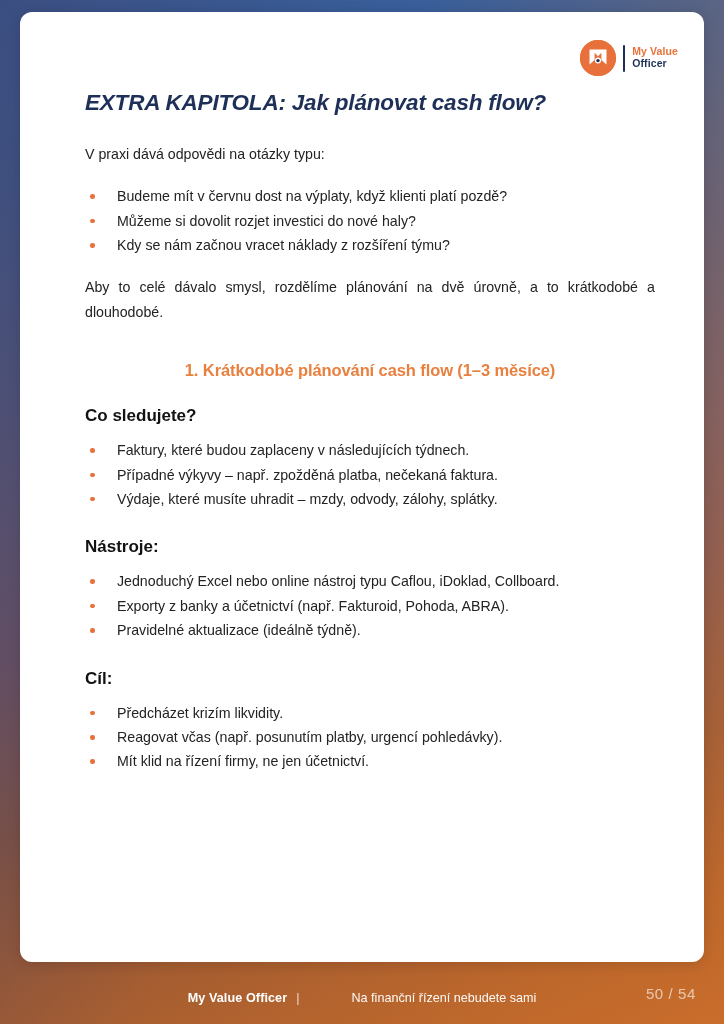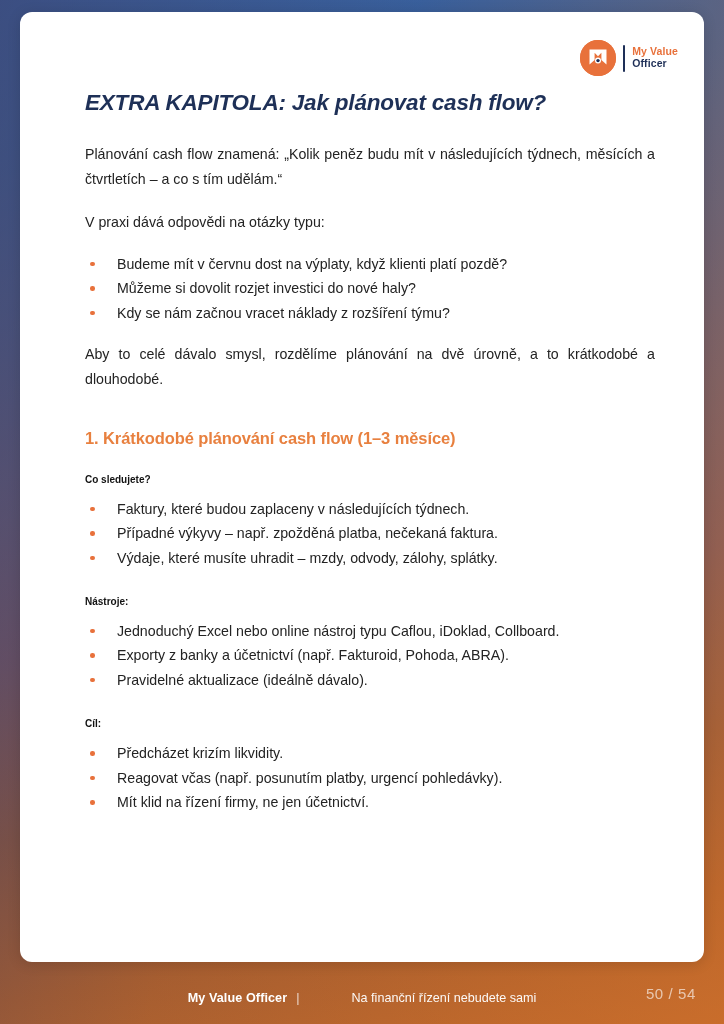--- a/index.html
+++ b/index.html
@@ -129,24 +129,25 @@
     background: #E8713B;
   }
 
   h2.section-heading {
     font-size: 16.5px;
     font-weight: bold;
     color: #E8803F;
     margin-top: 36px;
     margin-bottom: 18px;
     letter-spacing: -0.1px;
+    text-align: center;
   }
 
   h3.sub-heading {
-    font-size: 10px;
+    font-size: 17px;
     font-weight: bold;
     color: #121212;
     margin-top: 26px;
     margin-bottom: 12px;
   }
 
   
   .footer {
     position: absolute;
     left: 0;
@@ -201,21 +202,20 @@
     <div class="logo-words">
       <span class="logo-word-1">My Value</span>
       <span class="logo-word-2">Officer</span>
     </div>
   </div>
 
   <div class="content">
 
     <h1 class="doc-title">EXTRA KAPITOLA: Jak plánovat cash flow?</h1>
 
-    <p class="body-text">Plánování cash flow znamená: „Kolik peněz budu mít v následujících týdnech, měsících a čtvrtletích – a co s tím udělám.“</p>
 
     <p class="body-text left">V praxi dává odpovědi na otázky typu:</p>
 
     <ul class="bullets">
       <li>Budeme mít v červnu dost na výplaty, když klienti platí pozdě?</li>
       <li>Můžeme si dovolit rozjet investici do nové haly?</li>
       <li>Kdy se nám začnou vracet náklady z rozšíření týmu?</li>
     </ul>
 
     <p class="body-text">Aby to celé dávalo smysl, rozdělíme plánování na dvě úrovně, a to krátkodobé a dlouhodobé.</p>
@@ -227,21 +227,21 @@
     <ul class="bullets">
       <li>Faktury, které budou zaplaceny v následujících týdnech.</li>
       <li>Případné výkyvy – např. zpožděná platba, nečekaná faktura.</li>
       <li>Výdaje, které musíte uhradit – mzdy, odvody, zálohy, splátky.</li>
     </ul>
 
     <h3 class="sub-heading">Nástroje:</h3>
     <ul class="bullets">
       <li>Jednoduchý Excel nebo online nástroj typu Caflou, iDoklad, Collboard.</li>
       <li>Exporty z banky a účetnictví (např. Fakturoid, Pohoda, ABRA).</li>
-      <li>Pravidelné aktualizace (ideálně dávalo).</li>
+      <li>Pravidelné aktualizace (ideálně týdně).</li>
     </ul>
 
     <h3 class="sub-heading">Cíl:</h3>
     <ul class="bullets">
       <li>Předcházet krizím likvidity.</li>
       <li>Reagovat včas (např. posunutím platby, urgencí pohledávky).</li>
       <li>Mít klid na řízení firmy, ne jen účetnictví.</li>
     </ul>
 
   </div>

